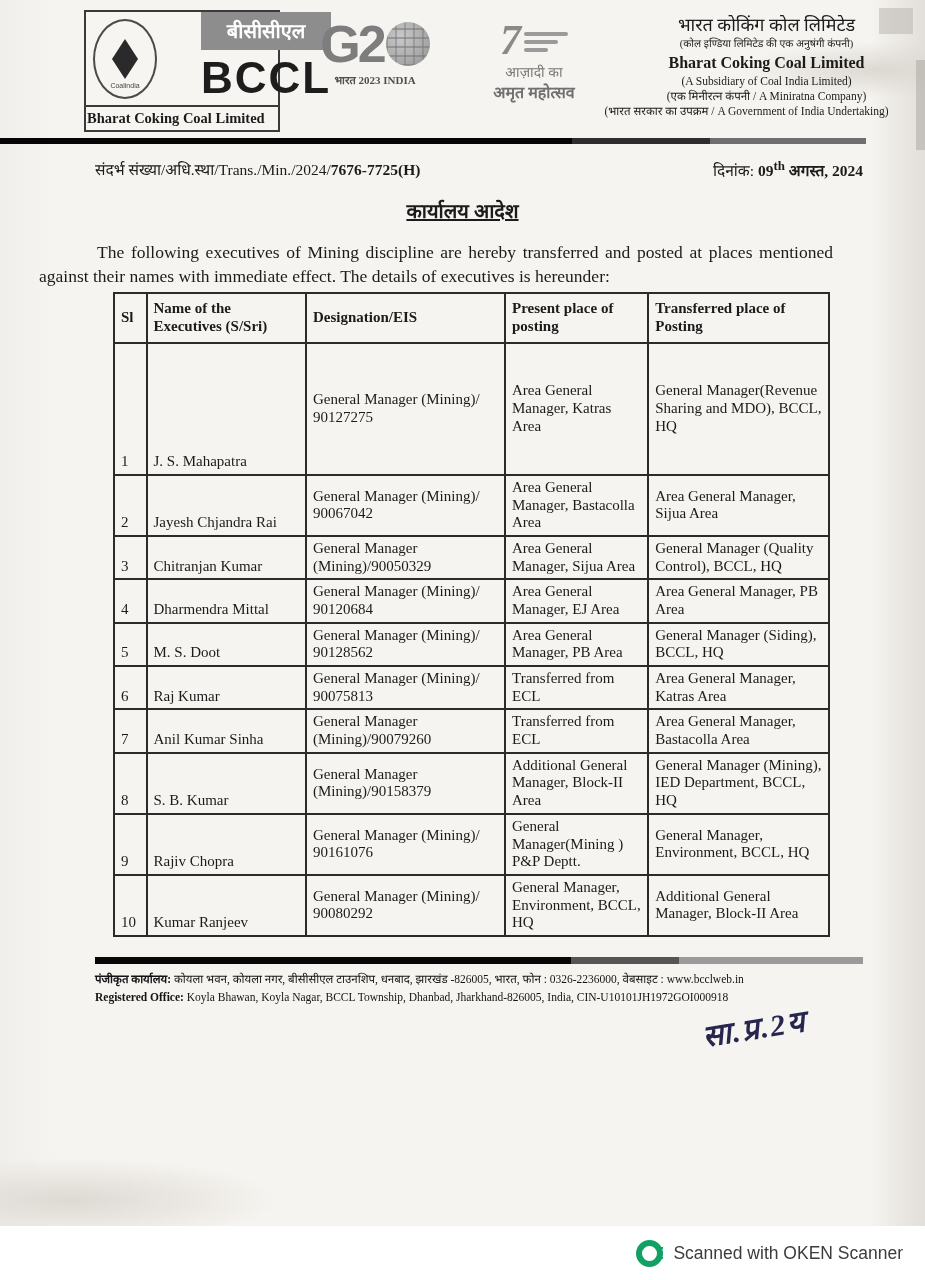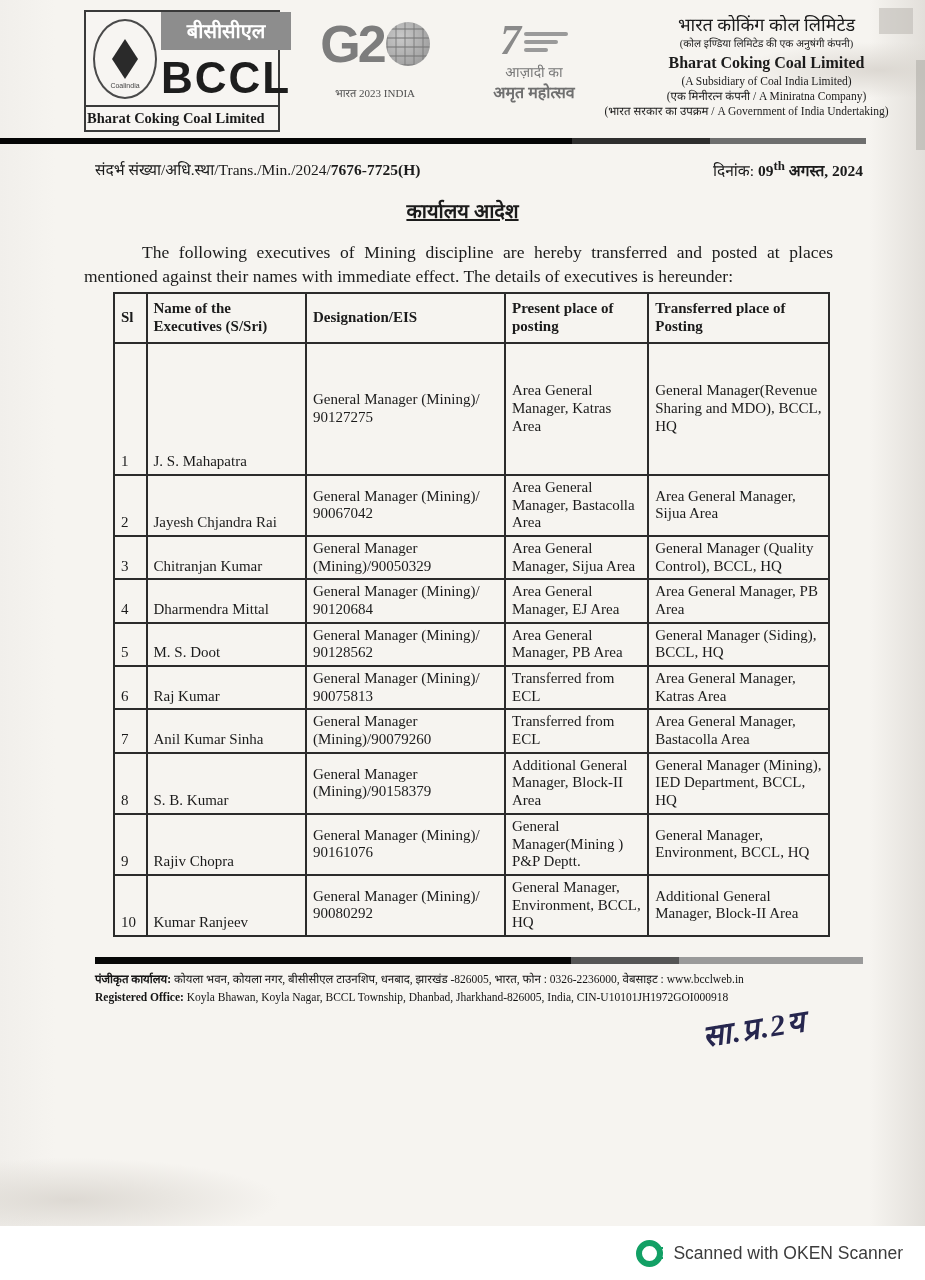--- a/index.html
+++ b/index.html
@@ -7,42 +7,42 @@
   .page { position:relative; width:925px; height:1280px; background:#f4f2ee; overflow:hidden; color:#1b1b1b; }
   .scan-area { position:relative; width:925px; height:1226px;
     background:
       radial-gradient(ellipse 300px 60px at 70px 1200px, #ddd9d3 0%, rgba(221,217,211,0) 70%),
       radial-gradient(ellipse 200px 40px at 880px 70px, #dcd8d2 0%, rgba(220,216,210,0) 70%),
       linear-gradient(90deg, #f1efeb 0%, #f6f4f0 6%, #f6f4f0 94%, #e2dfda 100%),
       #f4f2ee; }
   
   .header { display:flex; align-items:flex-start; padding:10px 10px 0 84px; gap:20px; }
   .bccl-box { border:2px solid #3a3a3a; width:196px; background:#f7f5f2; flex:none; }
-  .bccl-top { display:flex; }
+  .bccl-top { display:flex;gap:40px; }
   .cil-oval { margin:7px 4px 5px 7px; width:64px; height:80px; border:2px solid #4a4a4a; border-radius:50%;
     display:flex; align-items:center; justify-content:center; position:relative; flex:none; }
   .cil-diamond { width:26px; height:40px; background:#2a2a2a;
     clip-path:polygon(50% 0,100% 50%,50% 100%,0 50%); }
   .cil-caption { position:absolute; bottom:8px; left:0; right:0; text-align:center; font-size:7px; color:#444;
     font-family:"Liberation Sans",sans-serif; }
   .bccl-right { flex:1; text-align:center; display:flex; flex-direction:column; }
   .bccl-hindi { background:#8d8d8d; color:#ffffff; font-weight:bold; font-size:20px; padding:5px 2px 6px 2px; }
   .bccl-acronym { font-size:44px; font-weight:bold; letter-spacing:2px; color:#1d1d1d;
     font-family:"Liberation Sans",sans-serif; line-height:1.25; }
   .bccl-caption { border-top:2px solid #3a3a3a; font-weight:bold; font-size:14.5px; padding:3px 1px; }
   .g20 { margin-top:8px; text-align:center; flex:none; width:150px; }
   .g20-main { display:flex; align-items:center; justify-content:center; }
   .g20-text { font-size:52px; font-weight:bold; color:#7d7d7d; letter-spacing:-3px; line-height:1;
     font-family:"Liberation Sans",sans-serif; }
   .g20-globe { width:44px; height:44px; border-radius:50%; margin-left:2px;
     background:
       repeating-linear-gradient(0deg, rgba(120,120,120,.55) 0 2px, rgba(0,0,0,0) 2px 9px),
       repeating-linear-gradient(90deg, rgba(120,120,120,.45) 0 2px, rgba(0,0,0,0) 2px 9px),
       radial-gradient(circle at 35% 35%, #c9c9c9 0%, #a9a9a9 60%, #8f8f8f 100%); }
-  .g20-sub { font-size:11px; color:#4f4f4f; margin-top:15px; font-weight:normal; }
+  .g20-sub { font-size:11px; color:#4f4f4f; margin-top:2px; font-weight:bold; }
   .azadi { margin-top:12px; text-align:center; color:#6f6f6f; flex:none; width:128px; }
   .azadi-75 { display:flex; align-items:flex-start; justify-content:center; gap:3px; }
   .azadi-7 { font-size:42px; font-style:italic; font-weight:bold; color:#8a8a8a; line-height:.9; }
   .azadi-flag { display:flex; flex-direction:column; gap:4px; margin-top:10px; }
   .azadi-flag span { display:block; height:4px; background:#9a9a9a; border-radius:2px; }
   .azadi-flag span:nth-child(1){ width:44px; }
   .azadi-flag span:nth-child(2){ width:34px; }
   .azadi-flag span:nth-child(3){ width:24px; }
   .azadi-l1 { font-size:14px; margin-top:2px; color:#777; }
   .azadi-l2 { font-size:16px; font-weight:bold; color:#707070; }
@@ -53,21 +53,21 @@
   .co-en-sub { font-size:11.5px; }
   .co-mini { font-size:11.5px; }
   .co-gov { font-size:11.5px; white-space:nowrap; margin-left:-40px; }
   .top-divider { height:6px; width:866px; margin-top:6px;
     background:linear-gradient(90deg,#050505 0 66%,#2e2e2e 66% 82%,#6e6e6e 82% 100%); }
   
   .ref-row { display:flex; justify-content:space-between; margin:14px 62px 0 95px; font-size:15.5px; }
   .ref-num { font-weight:bold; }
   .date-part { font-weight:bold; }
   .doc-title { text-align:center; margin-top:16px; font-size:20px; font-weight:bold; text-decoration:underline; }
-  .body-para { margin:16px 92px 0 84px; font-size:17.5px; line-height:1.38; text-align:justify; text-indent:58px; }
+  .body-para { margin:16px 92px 0 39px; font-size:17.5px; line-height:1.38; text-align:justify; text-indent:58px; }
   
   table.order { margin:4px 0 0 113px; border-collapse:collapse; width:717px; font-size:15px; line-height:1.18; }
   table.order th, table.order td { border:2px solid #2b2b2b; padding:3px 6px; }
   table.order th { text-align:left; font-weight:bold; vertical-align:middle; padding:6px 6px; }
   th.h0 { width:32px; } th.h1 { width:157px; } th.h2 { width:196px;margin-top:28px; } th.h3 { width:141px; } th.h4 { width:178px; }
   td.c0, td.c1 { vertical-align:bottom; padding-bottom:5px; }
   td.c2, td.c3, td.c4 { vertical-align:middle; }
   tr.tall td { height:132px; }
   
   .footer-bar { height:7px; width:768px; margin:20px 0 6px 95px;

